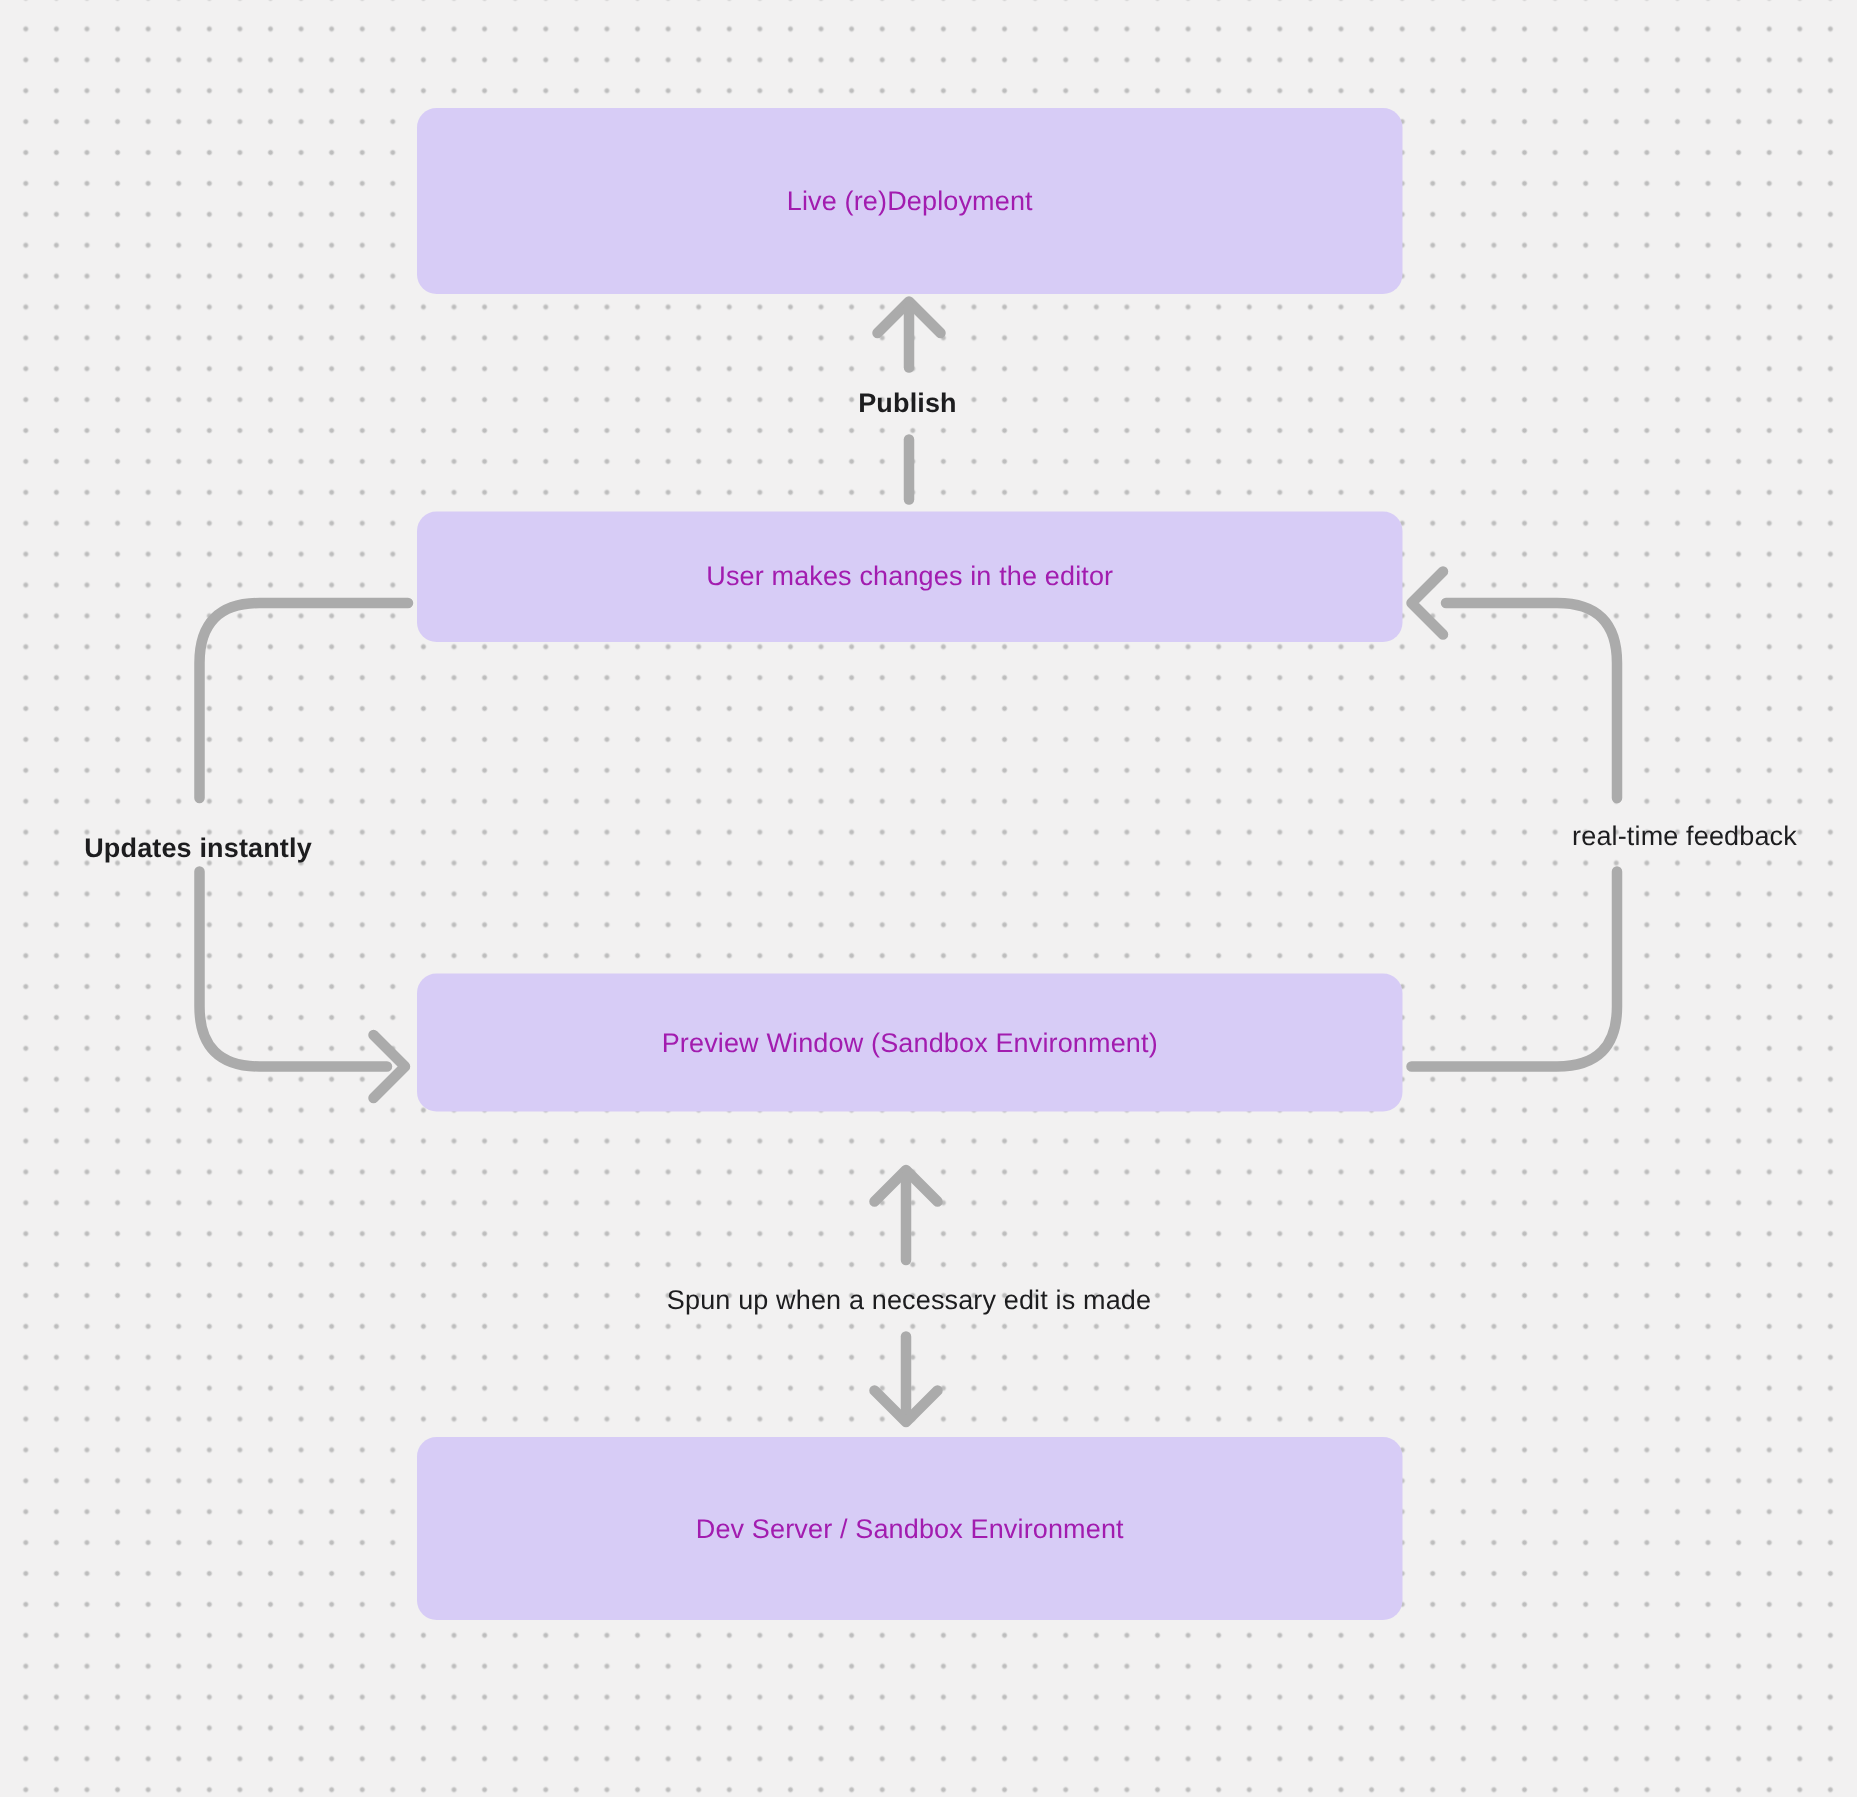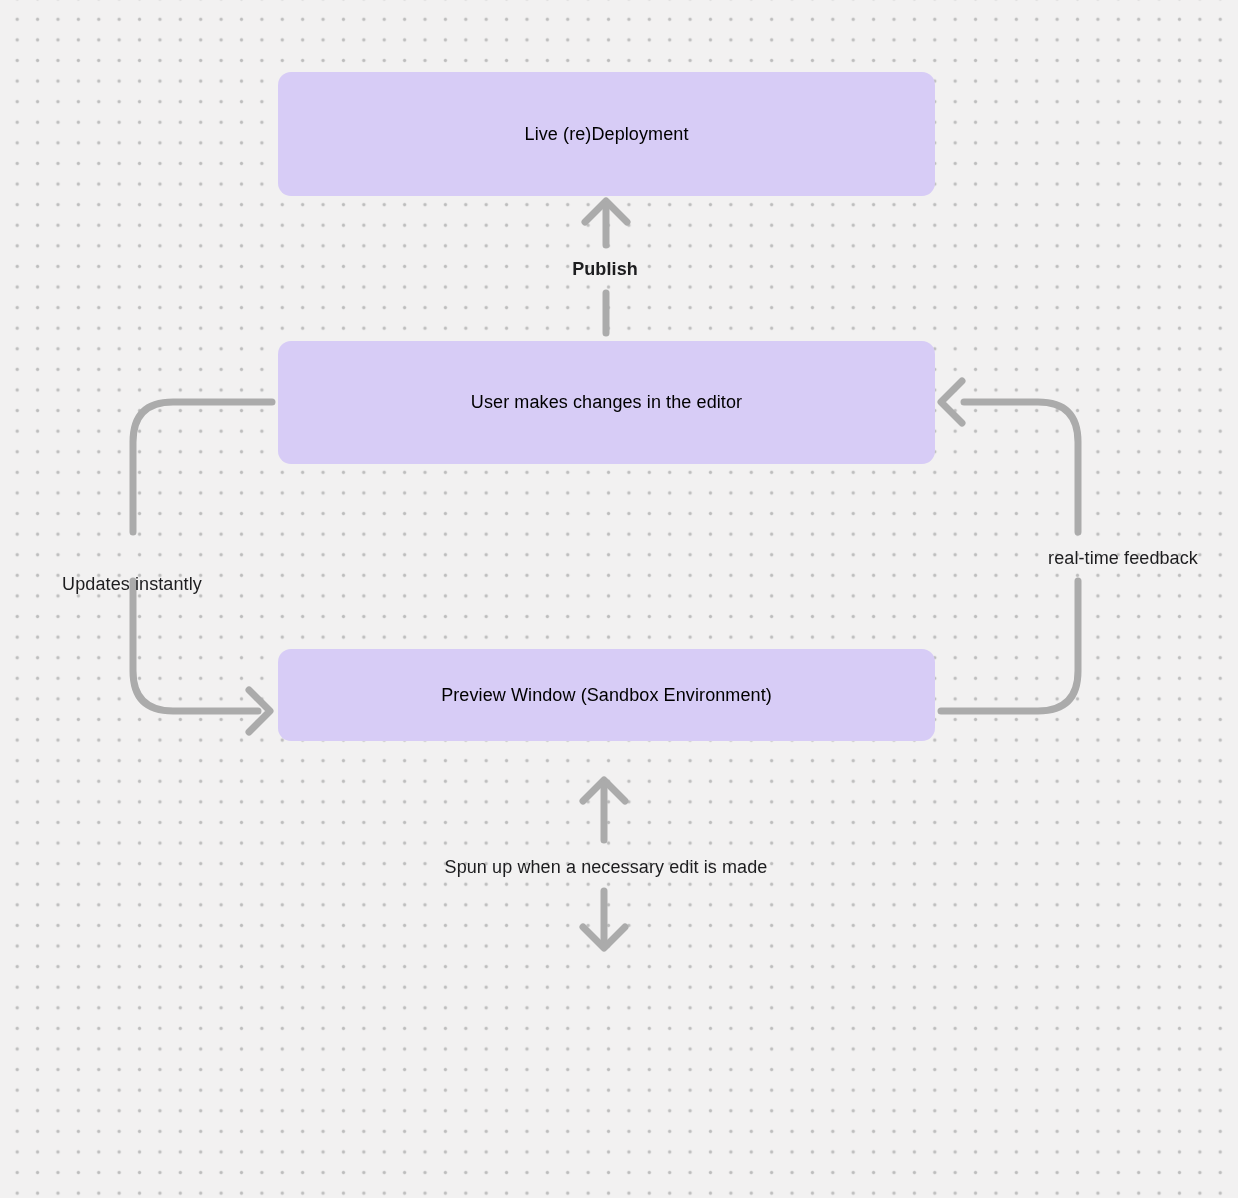--- a/index.html
+++ b/index.html
@@ -36,37 +36,37 @@
     width: 657px;
     background: #D7CCF6;
     border-radius: 13px;
     display: flex;
     align-items: center;
     justify-content: center;
     text-align: center;
   }
   .node-label {
     font-size: 18px;
-    color: #000000;
+    color: #a21caf;
     letter-spacing: 0.1px;
   }
   .node-live    { top: 72px;  height: 124px; }
-  .node-user    { top: 341px; height: 123px; }
+  .node-user    { top: 341px; height: 87px; }
   .node-preview { top: 649px; height: 92px; }
   .node-dev     { top: 958px; height: 122px; }
   .edge-label {
     position: absolute;
     transform: translate(-50%, -50%);
     white-space: nowrap;
     font-size: 18px;
     color: #1D1D1F;
     letter-spacing: 0.1px;
   }
   .edge-label-publish   { left: 605px;  top: 269px; font-weight: bold; }
-  .edge-label-updates   { left: 132px;  top: 584px; }
+  .edge-label-updates   { left: 132px;  top: 566px; font-weight: bold; }
   .edge-label-feedback  { left: 1079px; top: 558px; margin-left: 44px; }
   .edge-label-spun-up   { left: 606px;  top: 867px; }
 </style>
 </head>
 <body>
 
 <div class="canvas">
 
   <svg class="connectors" viewBox="0 0 1238 1198" xmlns="http://www.w3.org/2000/svg">
 
@@ -101,19 +101,22 @@
   </div>
 
   <div class="node node-user">
     <span class="node-label">User makes changes in the editor</span>
   </div>
 
   <div class="node node-preview">
     <span class="node-label">Preview Window (Sandbox Environment)</span>
   </div>
 
+  <div class="node node-dev">
+    <span class="node-label">Dev Server / Sandbox Environment</span>
+  </div>
 
   <div class="edge-label edge-label-publish">Publish</div>
   <div class="edge-label edge-label-updates">Updates instantly</div>
   <div class="edge-label edge-label-feedback">real-time feedback</div>
   <div class="edge-label edge-label-spun-up">Spun up when a necessary edit is made</div>
 
 </div>
 
 </body></html>

